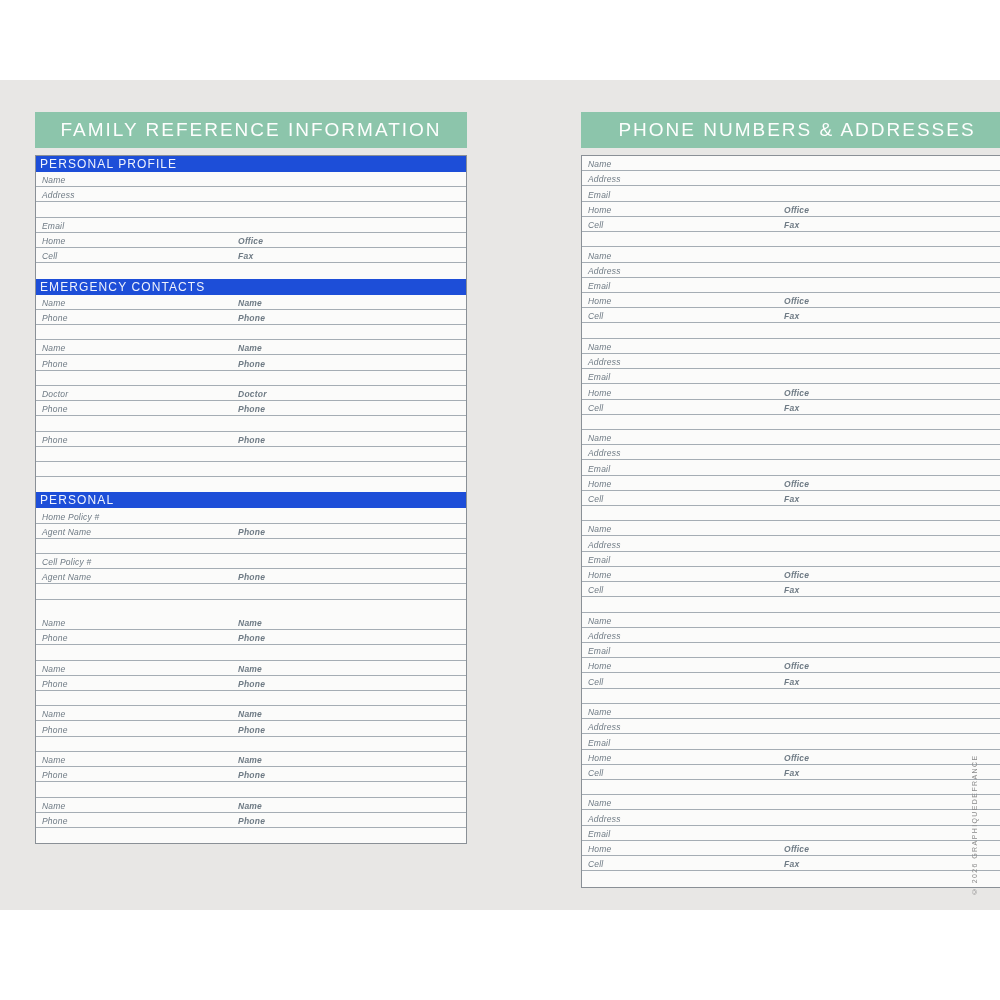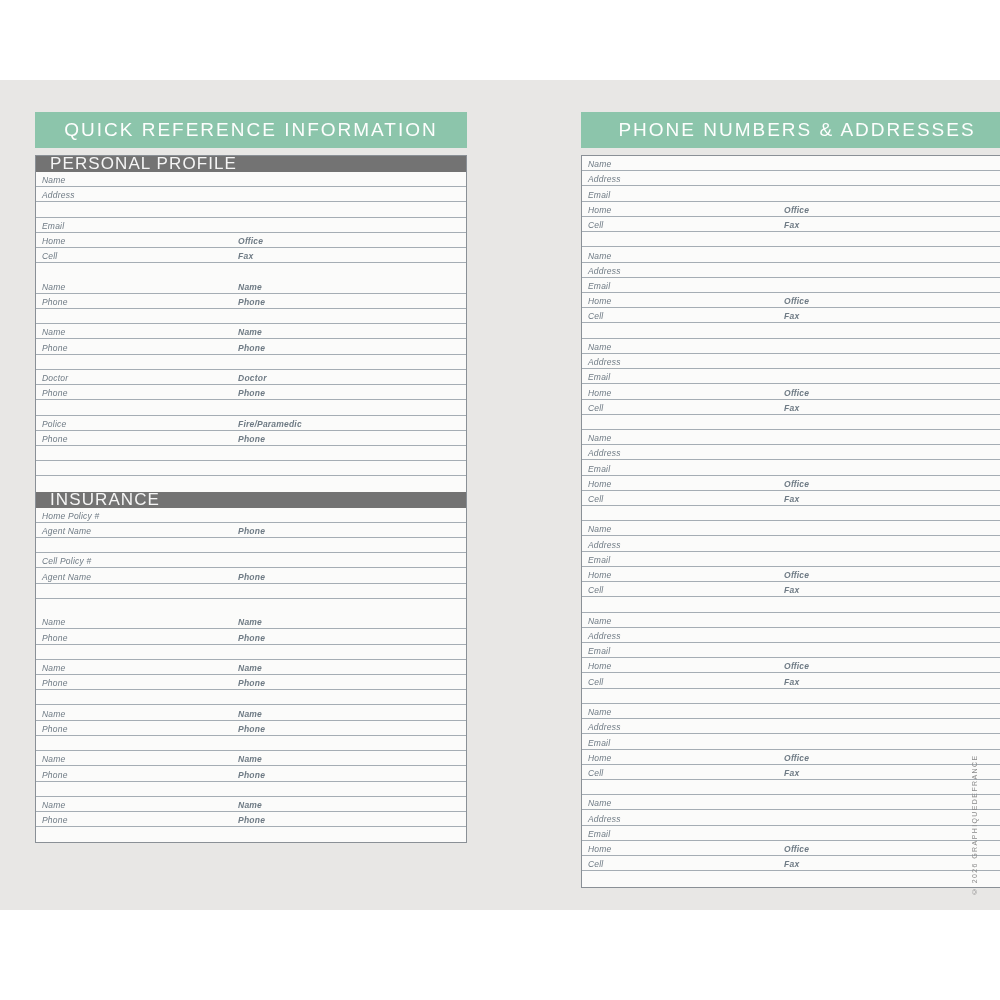--- a/index.html
+++ b/index.html
@@ -9,23 +9,23 @@
   .page { position:absolute; top:112px; width:432px; }
   .page.left  { left:35px; }
   .page.right { left:533px;margin-left:48px; }
   .page-title {
     height:36px; background:#8cc5ab; color:#fdfefd;
     display:flex; align-items:center; justify-content:center;
     font-size:19px; font-weight:300; letter-spacing:2px; white-space:nowrap;
   }
   .frame { margin-top:7px; border:1px solid #8a9096; background:#fbfbfa; }
   .sec-header {
-    height:16px; background:#737373; color:rgba(255,255,255,0.93);
-    display:flex; align-items:center; padding-left:14px;
-    font-size:17px; font-weight:300; letter-spacing:1.1px; white-space:nowrap;
+    height:16px; background:#1d4ed8; color:rgba(255,255,255,0.93);
+    display:flex; align-items:center; padding-left:4px;
+    font-size:12px; font-weight:300; letter-spacing:1.1px; white-space:nowrap;
   }
   .row { position:relative; height:15.23px; border-bottom:1px solid #a5adb4; }
   .row.spacer { border-bottom:none; }
   .lbl {
     position:absolute; bottom:1px; font-size:8.5px; font-style:italic;
     color:#6e7a84; letter-spacing:0.2px; white-space:nowrap;
   }
   .lbl.l { left:6px; }
   .lbl.r { left:47%;font-weight:bold; }
   .copyright {
@@ -34,21 +34,21 @@
     font-size:7px; letter-spacing:1.4px; color:#8b8b8b; white-space:nowrap;
   }
 </style>
 </head>
 <body>
 
 <div class="stage">
   <div class="band"></div>
 
   <div class="page left">
-    <div class="page-title">QUICK REFERENCE INFORMATION</div>
+    <div class="page-title">FAMILY REFERENCE INFORMATION</div>
     <div class="frame" id="left-frame">
         <div class="sec-header">PERSONAL PROFILE</div>
         <div class="row">
           <span class="lbl l">Name</span>
         </div>
         <div class="row">
           <span class="lbl l">Address</span>
         </div>
         <div class="row"></div>
         <div class="row">
@@ -56,20 +56,21 @@
         </div>
         <div class="row">
           <span class="lbl l">Home</span>
           <span class="lbl r">Office</span>
         </div>
         <div class="row">
           <span class="lbl l">Cell</span>
           <span class="lbl r">Fax</span>
         </div>
         <div class="row spacer"></div>
+        <div class="sec-header">EMERGENCY CONTACTS</div>
         <div class="row">
           <span class="lbl l">Name</span>
           <span class="lbl r">Name</span>
         </div>
         <div class="row">
           <span class="lbl l">Phone</span>
           <span class="lbl r">Phone</span>
         </div>
         <div class="row"></div>
         <div class="row">
@@ -84,31 +85,27 @@
         <div class="row">
           <span class="lbl l">Doctor</span>
           <span class="lbl r">Doctor</span>
         </div>
         <div class="row">
           <span class="lbl l">Phone</span>
           <span class="lbl r">Phone</span>
         </div>
         <div class="row"></div>
         <div class="row">
-          <span class="lbl l">Police</span>
-          <span class="lbl r">Fire/Paramedic</span>
-        </div>
-        <div class="row">
-          <span class="lbl l">Phone</span>
-          <span class="lbl r">Phone</span>
-        </div>
-        <div class="row"></div>
-        <div class="row"></div>
-        <div class="row spacer"></div>
-        <div class="sec-header">INSURANCE</div>
+          <span class="lbl l">Phone</span>
+          <span class="lbl r">Phone</span>
+        </div>
+        <div class="row"></div>
+        <div class="row"></div>
+        <div class="row spacer"></div>
+        <div class="sec-header">PERSONAL</div>
         <div class="row">
           <span class="lbl l">Home Policy #</span>
         </div>
         <div class="row">
           <span class="lbl l">Agent Name</span>
           <span class="lbl r">Phone</span>
         </div>
         <div class="row"></div>
         <div class="row">
           <span class="lbl l">Cell Policy #</span>

